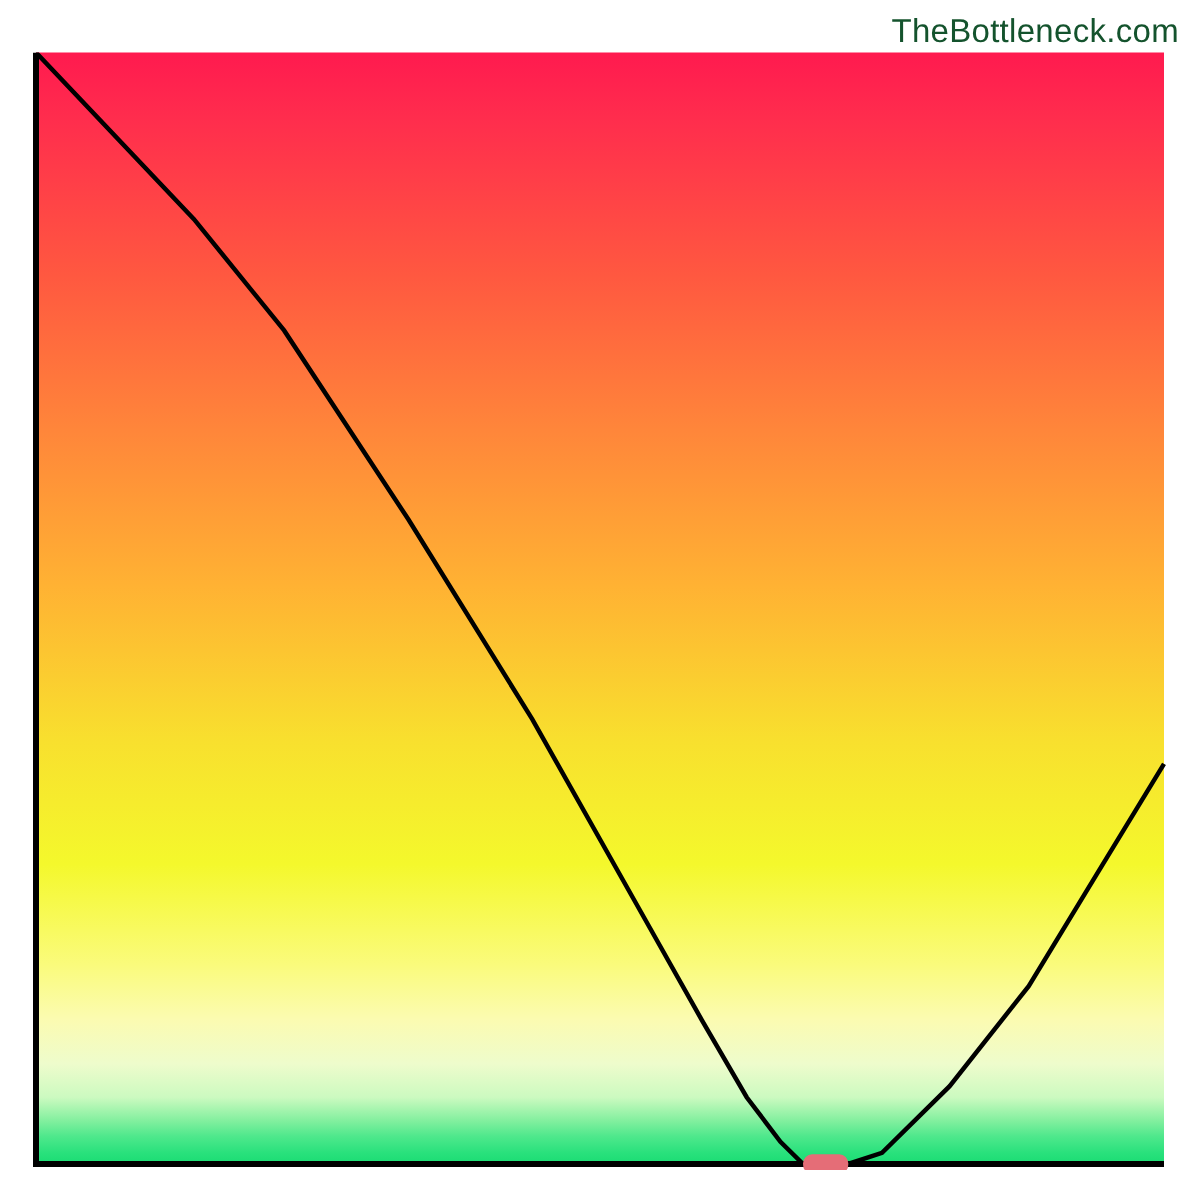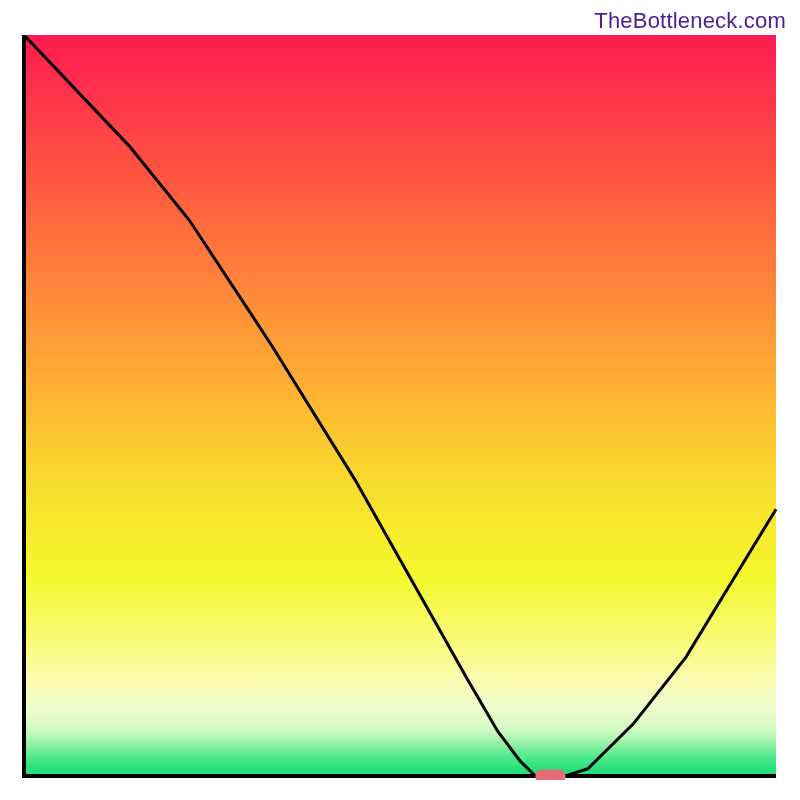--- a/index.html
+++ b/index.html
@@ -8,21 +8,21 @@
     background: #ffffff;
     width: 800px;
     height: 800px;
     position: relative;
     font-family: Arial, Helvetica, sans-serif;
   }
   .watermark {
     position: absolute;
     top: 8px;
     right: 14px;
-    color: #4c1d95;
+    color: #14532d;
     font-size: 22px;
     font-weight: 500;
     letter-spacing: 0.2px;
   }
   .plot-area {
     position: absolute;
     left: 20px;
     top: 35px;
     width: 760px;
     height: 745px;

